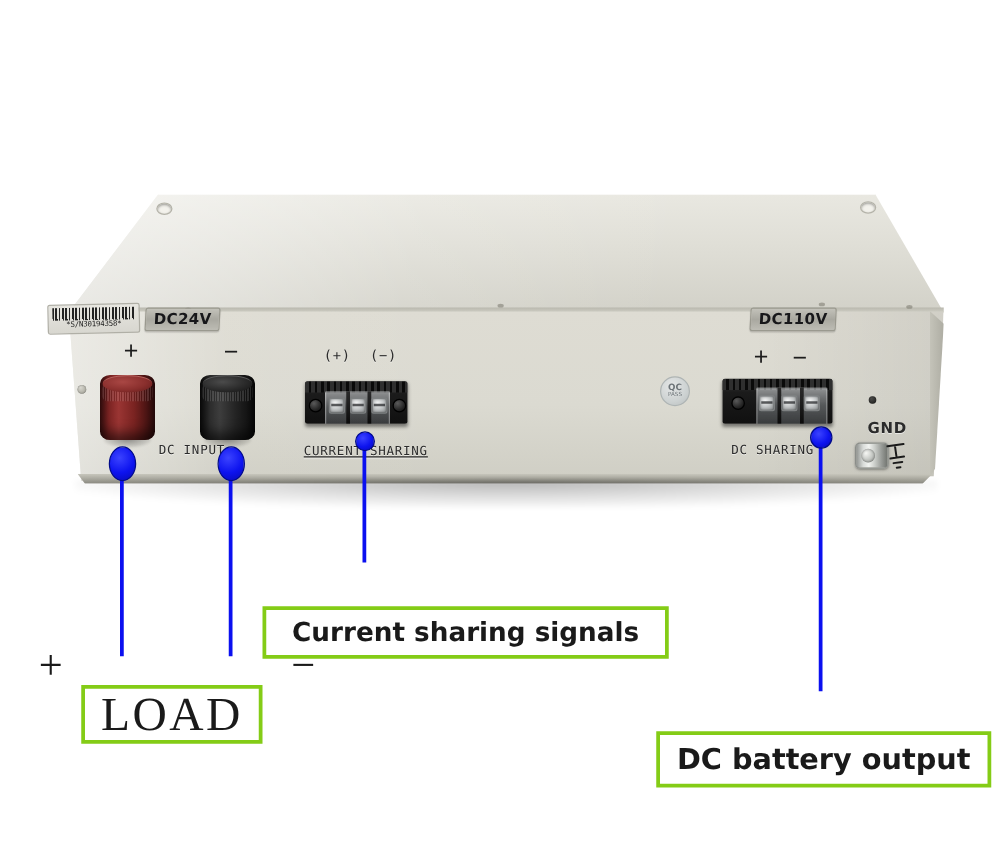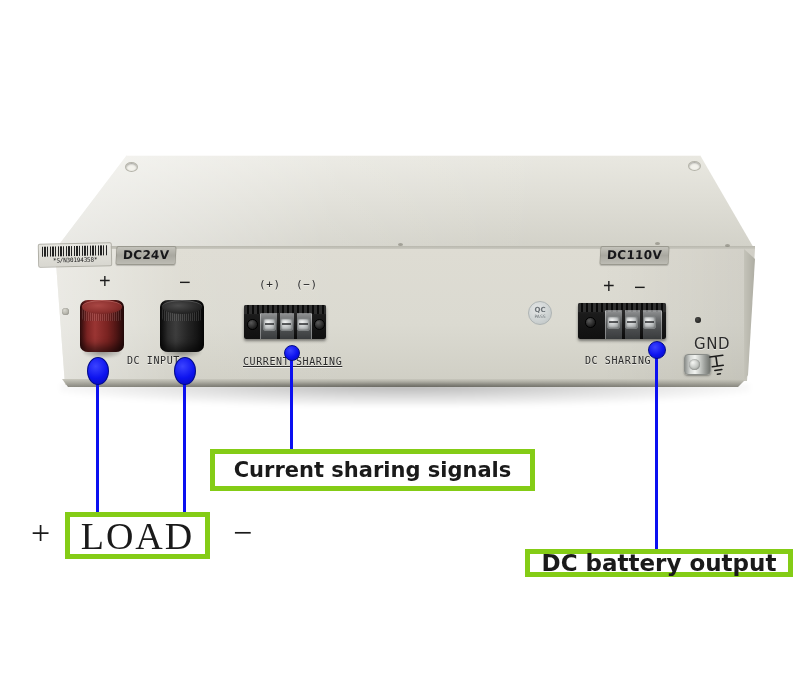--- a/index.html
+++ b/index.html
@@ -355,25 +355,26 @@
     width: 11px; height: 11px;
     border-radius: 50%;
     background: radial-gradient(circle at 35% 32%, #f6f7f4 0%, #c2c5c1 55%, #8e918c 100%);
     box-shadow: inset 0 0 2px rgba(0,0,0,0.45);
   }
 
   
   .callout-box {
     position: absolute;
     background: #ffffff;
-    border: 5px solid #84cc16;
+    border: 3px solid #84cc16;
     display: flex;
     align-items: center;
     justify-content: center;
     box-sizing: border-box;
+    margin-top: 36px;
   }
   .callout-box .txt {
     color: #1a1a1a;
     font-family: "DejaVu Sans", sans-serif;
     font-weight: 700;
     white-space: nowrap;
     letter-spacing: 0px;
   }
   .callout-box.serif .txt {
     font-family: "Liberation Serif", serif;
@@ -488,21 +489,21 @@
       <div class="term-divider" style="left:44px; top:7px; height:29px;"></div>
       <div class="term-divider" style="left:62px; top:7px; height:29px;"></div>
       <div class="term-endscrew" style="left:7px; top:14px;"></div>
       <div class="term-screw" style="left:29px; top:13px;"></div>
       <div class="term-screw" style="left:47px; top:13px;"></div>
       <div class="term-screw" style="left:65px; top:13px;"></div>
     </div>
 
     <div class="panel-text" style="left:585px; top:355px; font-size:10px;">DC SHARING</div>
 
-    <div class="panel-text" style="left:694px; top:335px; font-family:'DejaVu Sans',sans-serif; font-size:15px; font-weight:400;">GND</div>
+    <div class="panel-text" style="left:694px; top:335px; font-family:'DejaVu Sans',sans-serif; font-size:12px; font-weight:700;">GND</div>
 
     <div class="gnd-stud">
       <div class="nut"></div>
     </div>
 
     <svg style="position:absolute; left:708px; top:352px;" width="26" height="26" viewBox="0 0 26 26">
       <path d="M3 4 L16 4 M9 4 L9 14 M4 14 L15 14 M6 18 L13 18 M8 22 L11 22" stroke="#1a1a1a" stroke-width="1.6" fill="none" stroke-linecap="round" transform="rotate(-8 10 12)"></path>
     </svg>
 
   </div>
@@ -522,19 +523,19 @@
     <div class="callout-box" style="left:210px; top:449px; width:325px; height:42px;">
       <span class="txt" style="font-size:21px;">Current sharing signals</span>
     </div>
 
     <span class="polarity-mark" style="left:31px; top:516px;">+</span>
     <div class="callout-box serif" style="left:65px; top:512px; width:145px; height:47px;">
       <span class="txt" style="font-size:38px; letter-spacing:2px;">LOAD</span>
     </div>
     <span class="polarity-mark" style="left:233px; top:516px;">−</span>
 
-    <div class="callout-box" style="left:525px; top:549px; width:268px; height:28px;">
+    <div class="callout-box" style="left:525px; top:549px; width:268px; height:45px;">
       <span class="txt" style="font-size:23px;">DC battery output</span>
     </div>
 
   </div>
 
 </div>
 
 </body></html>

